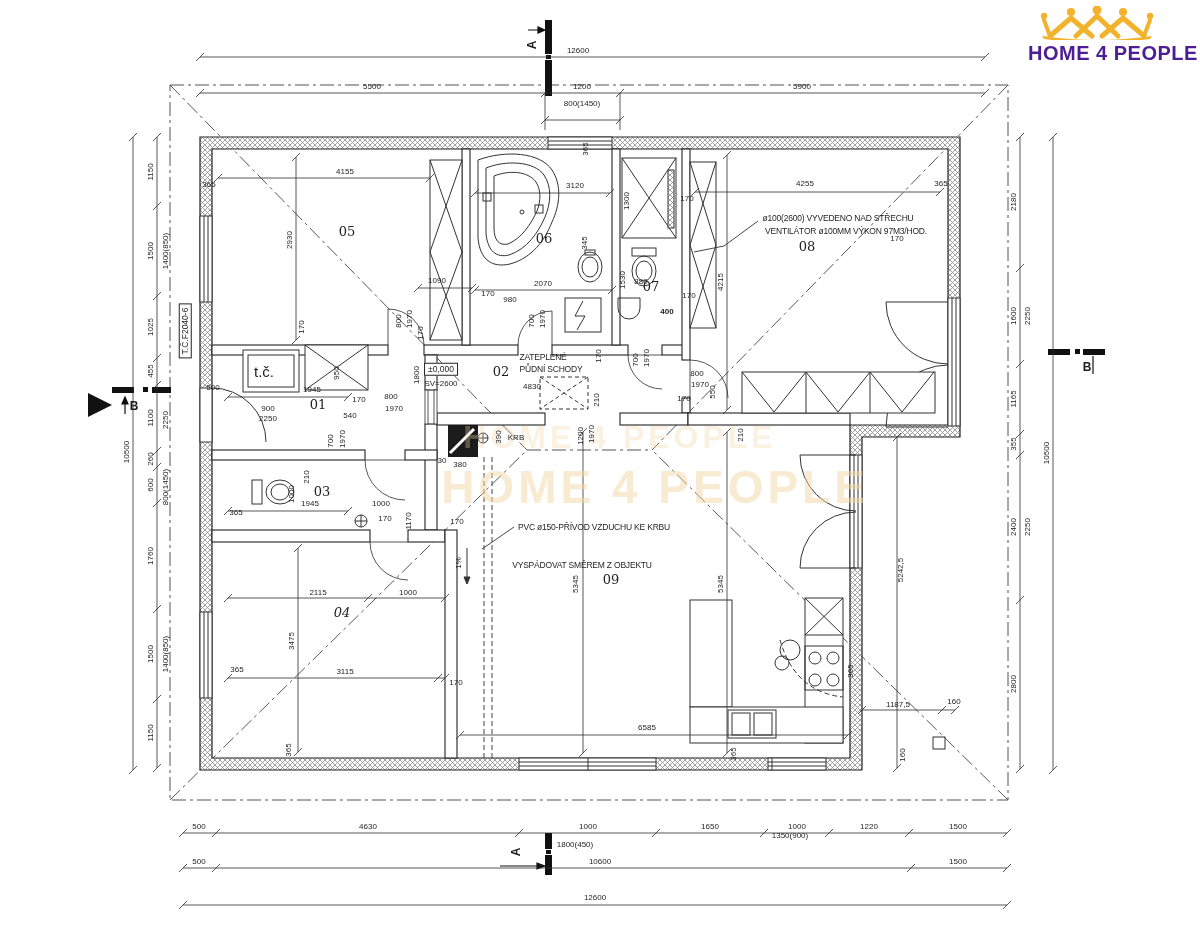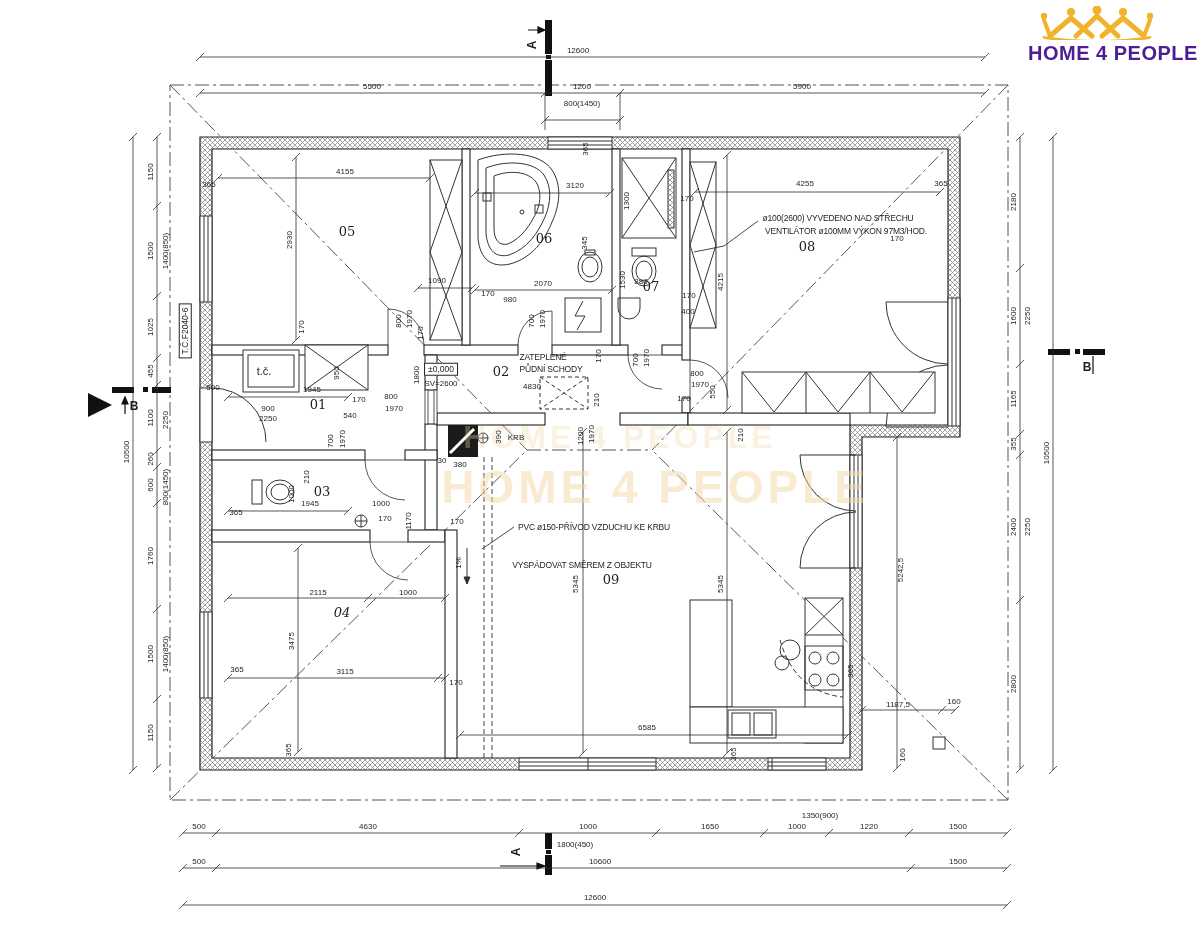--- a/index.html
+++ b/index.html
@@ -8,21 +8,21 @@
   svg{position:absolute;left:0;top:0;}
   .lbl{position:absolute;transform:translate(-50%,-50%);white-space:nowrap;color:#1e1e1e;
        font-size:8px;line-height:1;pointer-events:none;}
   .lbl.rot{transform:translate(-50%,-50%) rotate(-90deg);}
   .lbl.room{font-family:"DejaVu Serif",serif;font-size:13px;color:#222;}
   .lbl.note{font-size:8.5px;letter-spacing:-0.2px;}
   .lbl.mark{font-size:12px;font-weight:bold;}
   .lbl.mark.rot{transform:translate(-50%,-50%) rotate(-90deg);}
   .lbl.box{border:1px solid #222;background:#fff;padding:1px 3px;font-size:8.5px;}
   .lbl.box.rot{transform:translate(-50%,-50%) rotate(-90deg);}
-  .lbl.unit{font-size:11px;}
+  .lbl.unit{font-size:15px;}
   .watermark{position:absolute;transform:translate(-50%,-50%);font-weight:bold;
              color:rgba(243,213,165,0.5);letter-spacing:4px;pointer-events:none;}
   .wm1{left:655px;top:487px;font-size:46px;}
   .wm2{left:620px;top:437px;font-size:32px;color:rgba(243,213,165,0.33);}
   .logo{position:absolute;left:1022px;top:6px;width:170px;height:58px;}
   .logo-text{position:absolute;left:6px;top:36px;font-weight:bold;font-size:20px;
              letter-spacing:0.5px;color:#d43b3b;white-space:nowrap;}
   .logo-text span{color:#4c1d95;}
 </style>
 </head>
@@ -382,21 +382,21 @@
       <div class="lbl  rot" style="left: 1028px; top: 527px;">2250</div>
       <div class="lbl  rot" style="left: 1014px; top: 684px;">2800</div>
       <div class="lbl " style="left: 199px; top: 827px;">500</div>
       <div class="lbl " style="left: 368px; top: 827px;">4630</div>
       <div class="lbl " style="left: 588px; top: 827px;">1000</div>
       <div class="lbl " style="left: 710px; top: 827px;">1650</div>
       <div class="lbl " style="left: 797px; top: 827px;">1000</div>
       <div class="lbl " style="left: 869px; top: 827px;">1220</div>
       <div class="lbl " style="left: 958px; top: 827px;">1500</div>
       <div class="lbl " style="left: 575px; top: 845px;">1800(450)</div>
-      <div class="lbl " style="left: 790px; top: 816px; margin-left: 30px;">1350(900)</div>
+      <div class="lbl " style="left: 790px; top: 836px;">1350(900)</div>
       <div class="lbl " style="left: 199px; top: 862px;">500</div>
       <div class="lbl " style="left: 600px; top: 862px;">10600</div>
       <div class="lbl " style="left: 958px; top: 862px;">1500</div>
       <div class="lbl " style="left: 595px; top: 898px;">12600</div>
       <div class="lbl " style="left: 209px; top: 185px;">365</div>
       <div class="lbl " style="left: 345px; top: 172px;">4155</div>
       <div class="lbl  rot" style="left: 290px; top: 240px;">2930</div>
       <div class="lbl  rot" style="left: 302px; top: 327px;">170</div>
       <div class="lbl " style="left: 437px; top: 281px;">1090</div>
       <div class="lbl  rot" style="left: 399px; top: 321px;">800</div>
@@ -409,21 +409,21 @@
       <div class="lbl  rot" style="left: 627px; top: 201px;">1300</div>
       <div class="lbl  rot" style="left: 585px; top: 243px;">345</div>
       <div class="lbl " style="left: 543px; top: 284px;">2070</div>
       <div class="lbl " style="left: 488px; top: 294px;">170</div>
       <div class="lbl " style="left: 510px; top: 300px;">980</div>
       <div class="lbl  rot" style="left: 532px; top: 321px;">700</div>
       <div class="lbl  rot" style="left: 543px; top: 319px;">1970</div>
       <div class="lbl  rot" style="left: 599px; top: 356px;">170</div>
       <div class="lbl  rot" style="left: 623px; top: 280px;">1530</div>
       <div class="lbl " style="left: 641px; top: 282px;">880</div>
-      <div class="lbl " style="left: 688px; top: 312px;">400</div>
+      <div class="lbl " style="left: 667px; top: 312px; font-weight: bold;">400</div>
       <div class="lbl " style="left: 687px; top: 199px;">170</div>
       <div class="lbl " style="left: 689px; top: 296px;">170</div>
       <div class="lbl  rot" style="left: 636px; top: 360px;">700</div>
       <div class="lbl  rot" style="left: 647px; top: 358px;">1970</div>
       <div class="lbl " style="left: 684px; top: 399px;">170</div>
       <div class="lbl " style="left: 697px; top: 374px;">800</div>
       <div class="lbl " style="left: 700px; top: 385px;">1970</div>
       <div class="lbl  rot" style="left: 713px; top: 392px;">550</div>
       <div class="lbl " style="left: 805px; top: 184px;">4255</div>
       <div class="lbl " style="left: 941px; top: 184px;">365</div>

